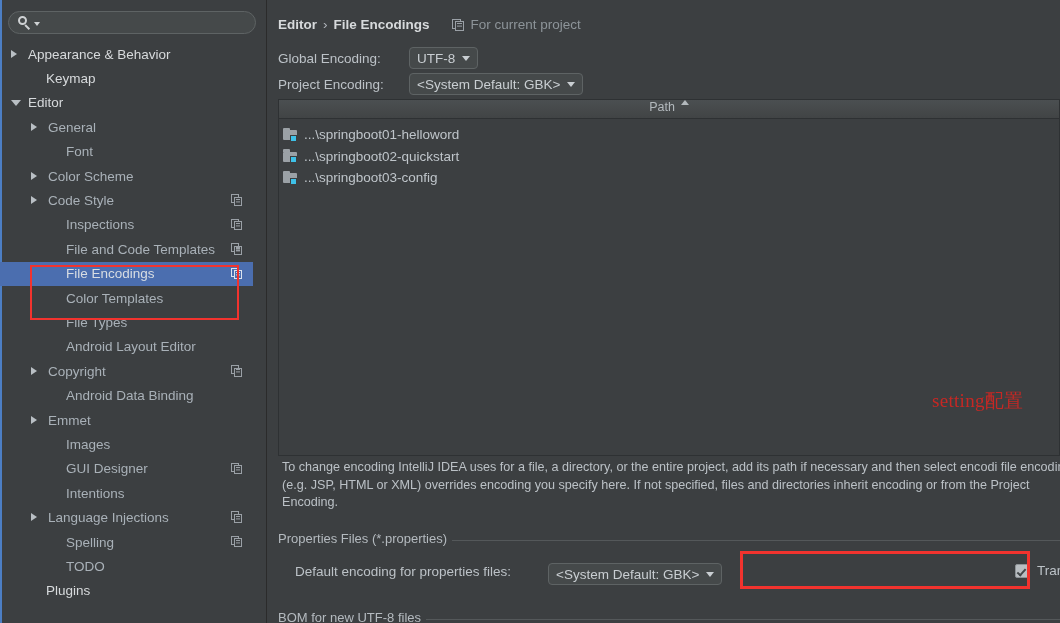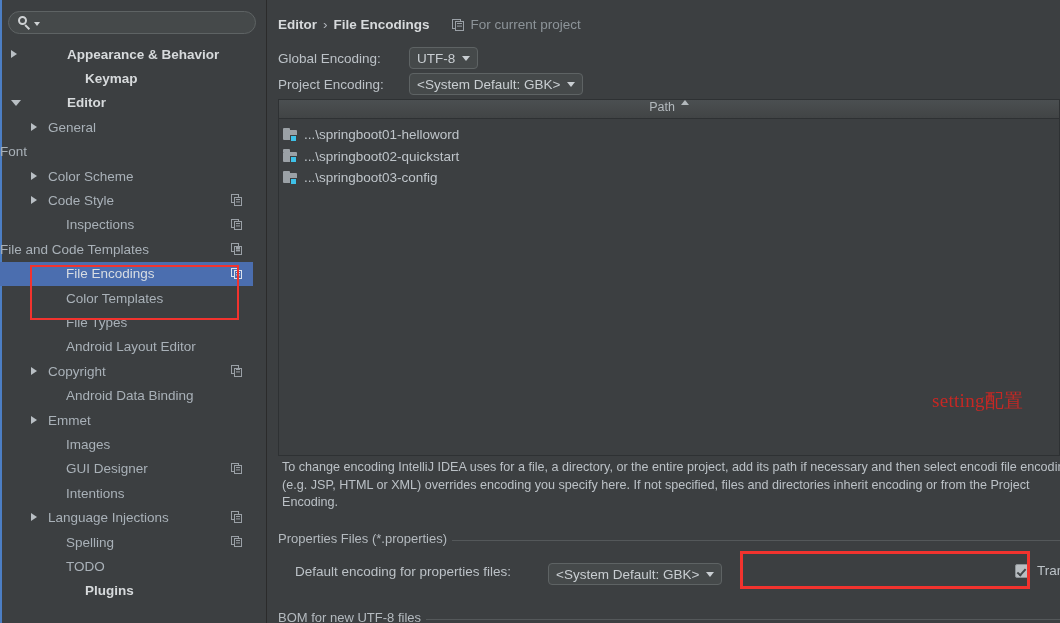--- a/index.html
+++ b/index.html
@@ -38,21 +38,21 @@
     width: 0; height: 0; border-left: 3.5px solid transparent;
     border-right: 3.5px solid transparent; border-top: 4px solid #cfd2d4;
     display: inline-block; margin-left: 1px; margin-top: 3px;
   }
 
   #tree { position: absolute; left: 0; top: 42px; width: 253px; }
   .trow {
     position: relative; height: 24.4px; display: flex; align-items: center;
     font-size: 13.5px; color: #a9b1b8; white-space: nowrap;
   }
-  .trow.bold { color: #d7dadc; font-weight: bold; padding-left: 39px; }
+  .trow.bold { color: #d7dadc; font-weight: normal; }
   .trow.selected { background: #4b6eaf; }
   .trow.selected .tlabel { color: #d8dde2; }
   .tarrow {
     position: absolute; width: 0; height: 0; border-top: 4.5px solid transparent;
     border-bottom: 4.5px solid transparent; border-left: 6.5px solid #b9bfc4;
   }
   .tarrow.open {
     border-left: 5px solid transparent; border-right: 5px solid transparent;
     border-top: 6.5px solid #b9bfc4; border-bottom: 0;
   }
@@ -235,21 +235,21 @@
         </div>
         <div class="trow bold">
           <span class="tarrow open" style="left: 11px; top: 9.5px;"></span>
           <span class="tlabel" style="margin-left: 28px;">Editor</span>
         </div>
         <div class="trow">
           <span class="tarrow" style="left: 31px; top: 8px;"></span>
           <span class="tlabel" style="margin-left: 48px;">General</span>
         </div>
         <div class="trow">
-          <span class="tlabel" style="">Font</span>
+          <span class="tlabel" style="margin-left: 66px;">Font</span>
         </div>
         <div class="trow">
           <span class="tarrow" style="left: 31px; top: 8px;"></span>
           <span class="tlabel" style="margin-left: 48px;">Color Scheme</span>
         </div>
         <div class="trow">
           <span class="tarrow" style="left: 31px; top: 8px;"></span>
           <span class="tlabel" style="margin-left: 48px;">Code Style</span>
           <span class="copyicon">
             <span class="b1"></span>
@@ -259,21 +259,21 @@
         </div>
         <div class="trow">
           <span class="tlabel" style="margin-left: 66px;">Inspections</span>
           <span class="copyicon">
             <span class="b1"></span>
             <span class="b2"></span>
             <span class="b2i"></span>
           </span>
         </div>
         <div class="trow">
-          <span class="tlabel" style="">File and Code Templates</span>
+          <span class="tlabel" style="margin-left: 66px;">File and Code Templates</span>
           <span class="copyicon">
             <span class="b1"></span>
             <span class="b2"></span>
             <span class="b2i"></span>
           </span>
         </div>
         <div class="trow selected">
           <span class="tlabel" style="margin-left: 66px;">File Encodings</span>
           <span class="copyicon">
             <span class="b1"></span>

